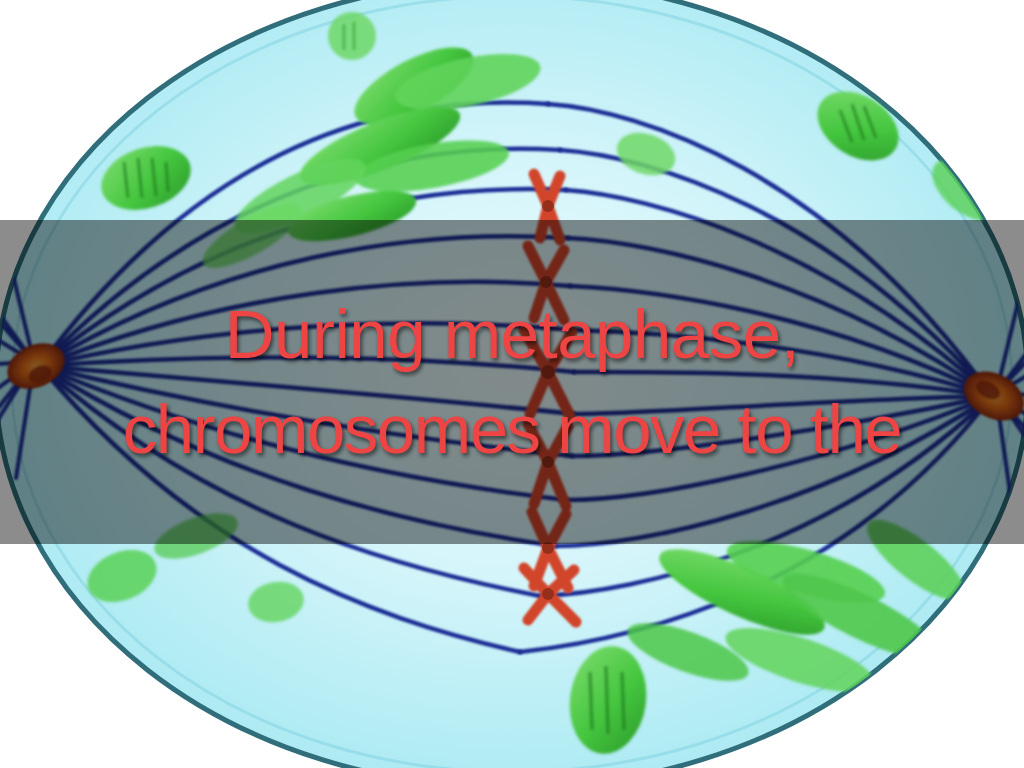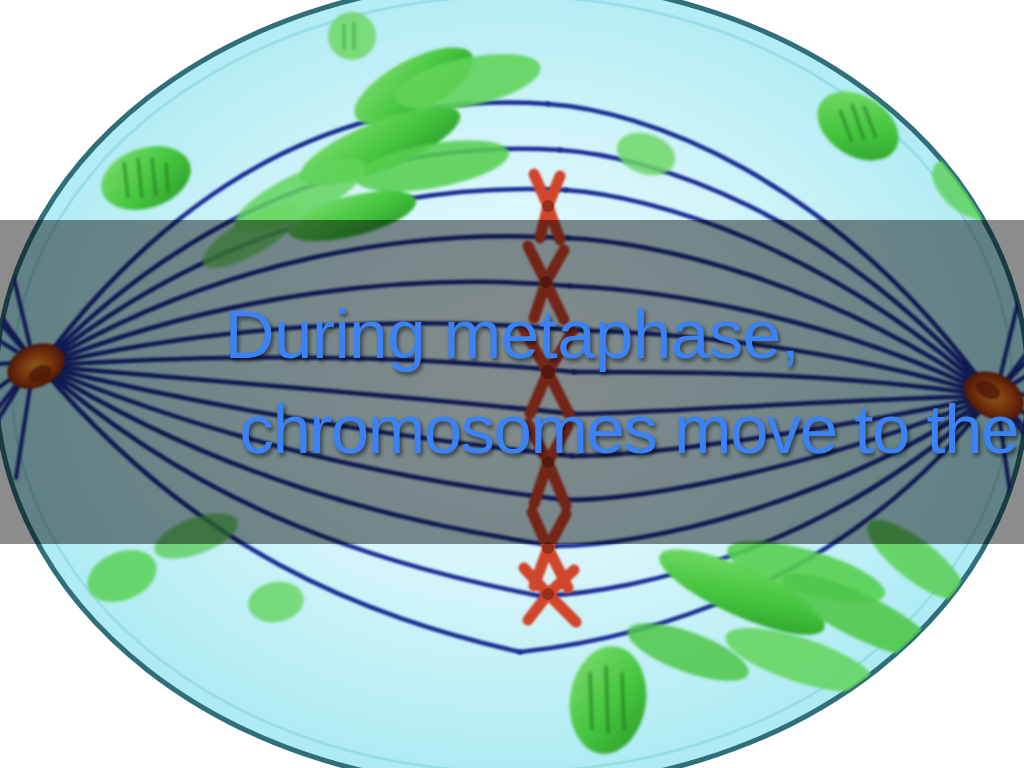--- a/index.html
+++ b/index.html
@@ -39,37 +39,36 @@
     display: flex;
     flex-direction: column;
     align-items: center;
     justify-content: center;
     box-sizing: border-box;
   }
 
   #caption-text {
     width: 100%;
     text-align: center;
-    color: #3b82f6;
+    color: #ef4444;
     font-family: "Liberation Sans", sans-serif;
     font-size: 69px;
     line-height: 95px;
     font-weight: 400;
     letter-spacing: -0.5px;
     text-shadow: 2px 3px 4px rgba(0, 0, 0, 0.55);
     padding: 0 6px;
     box-sizing: border-box;
     white-space: nowrap;
   }
   .caption-line {
     display: block;
   }
   .caption-line-2 {
     letter-spacing: -1.5px;
-    text-align: right;
   }
 </style>
 </head>
 <body>
 
 <div id="slide">
 
   <svg id="cell-illustration" viewBox="0 0 1024 768" xmlns="http://www.w3.org/2000/svg">
     <defs>
       <radialGradient id="cytoGrad" cx="50%" cy="48%" r="62%">

